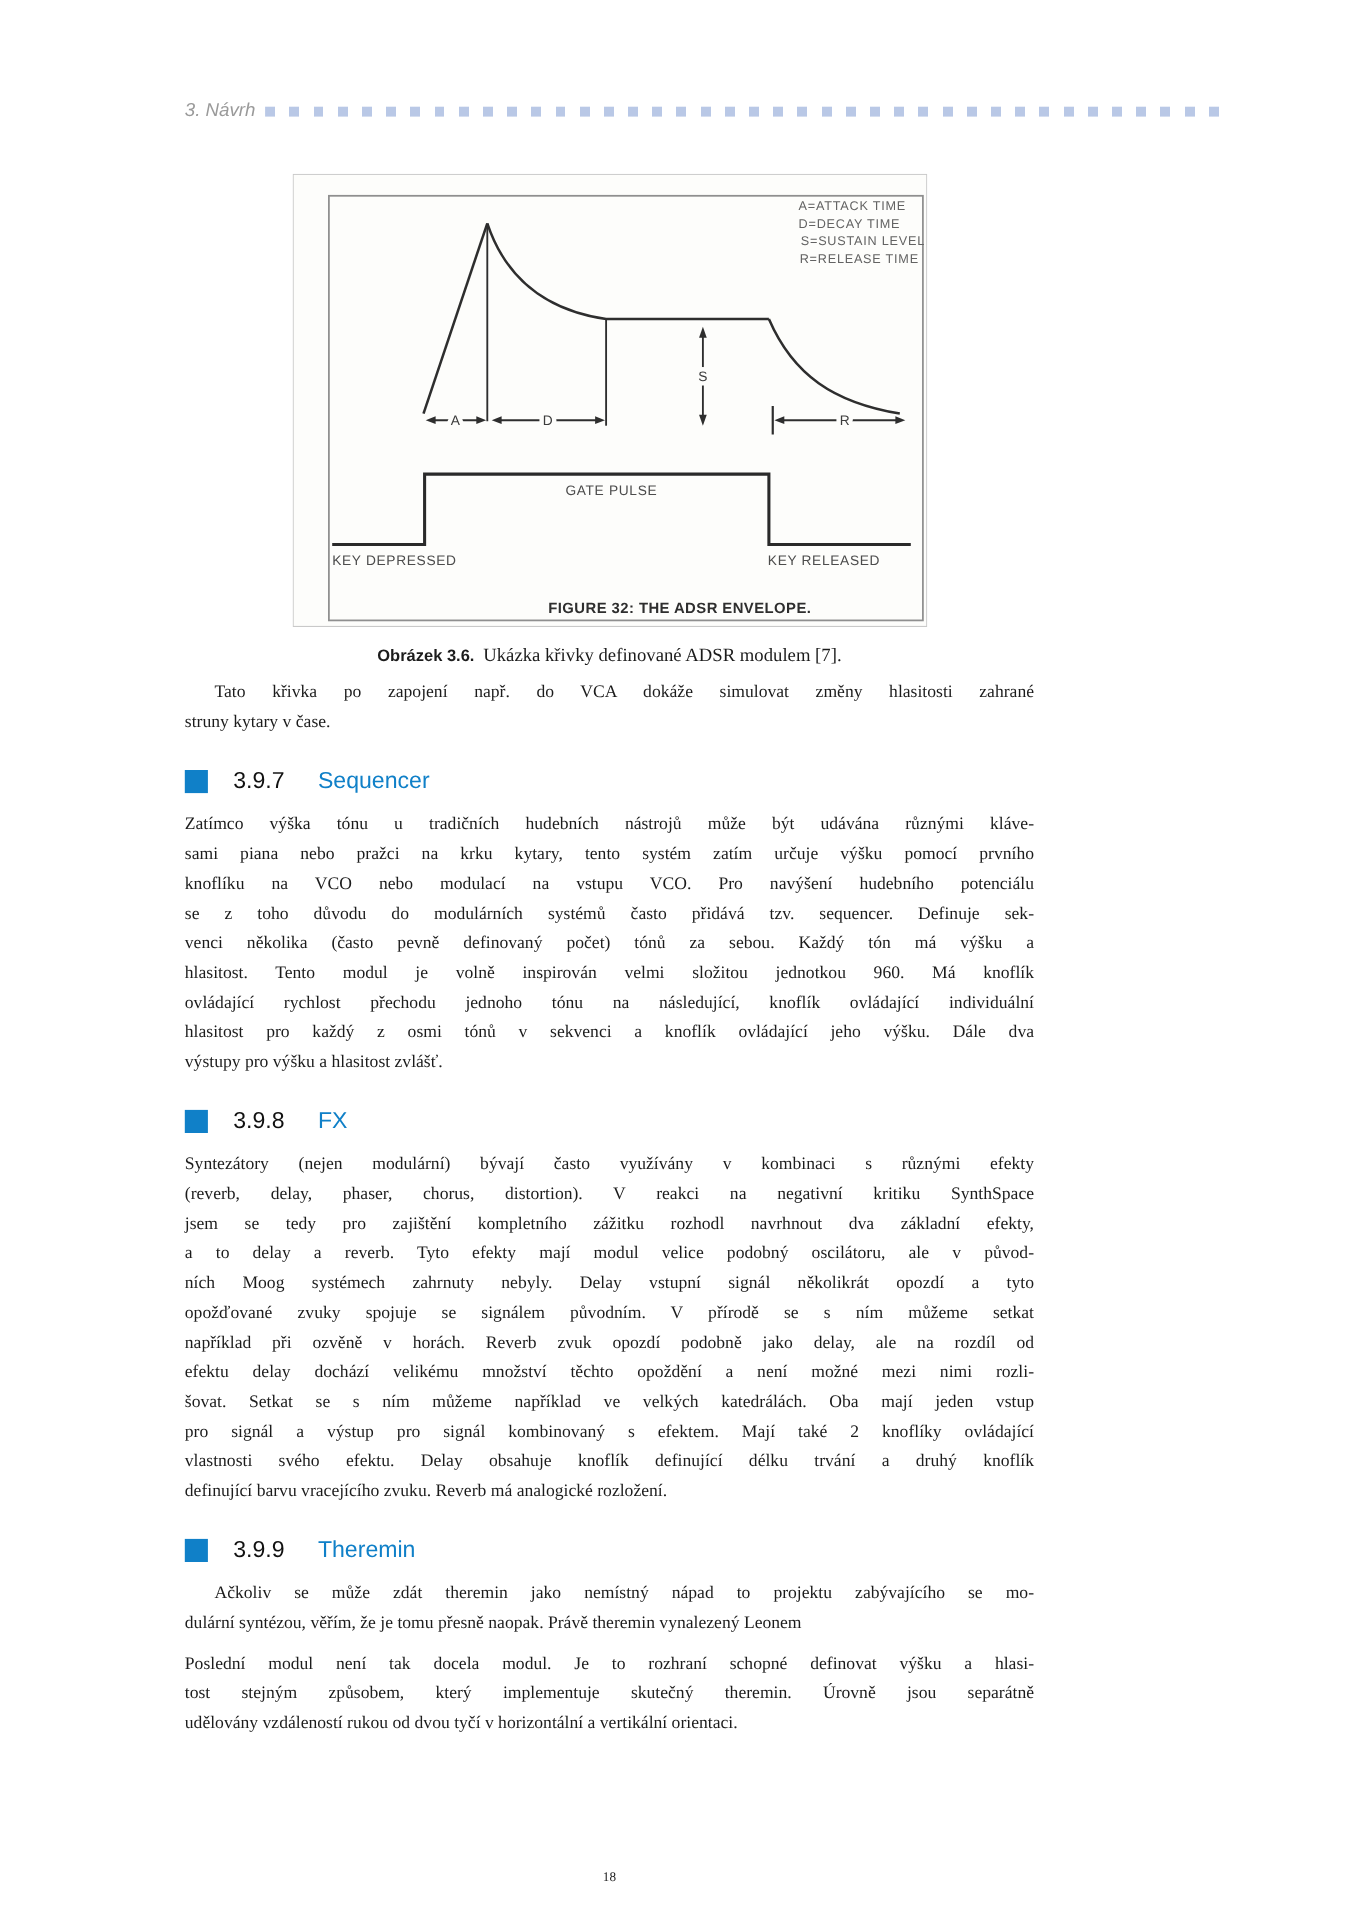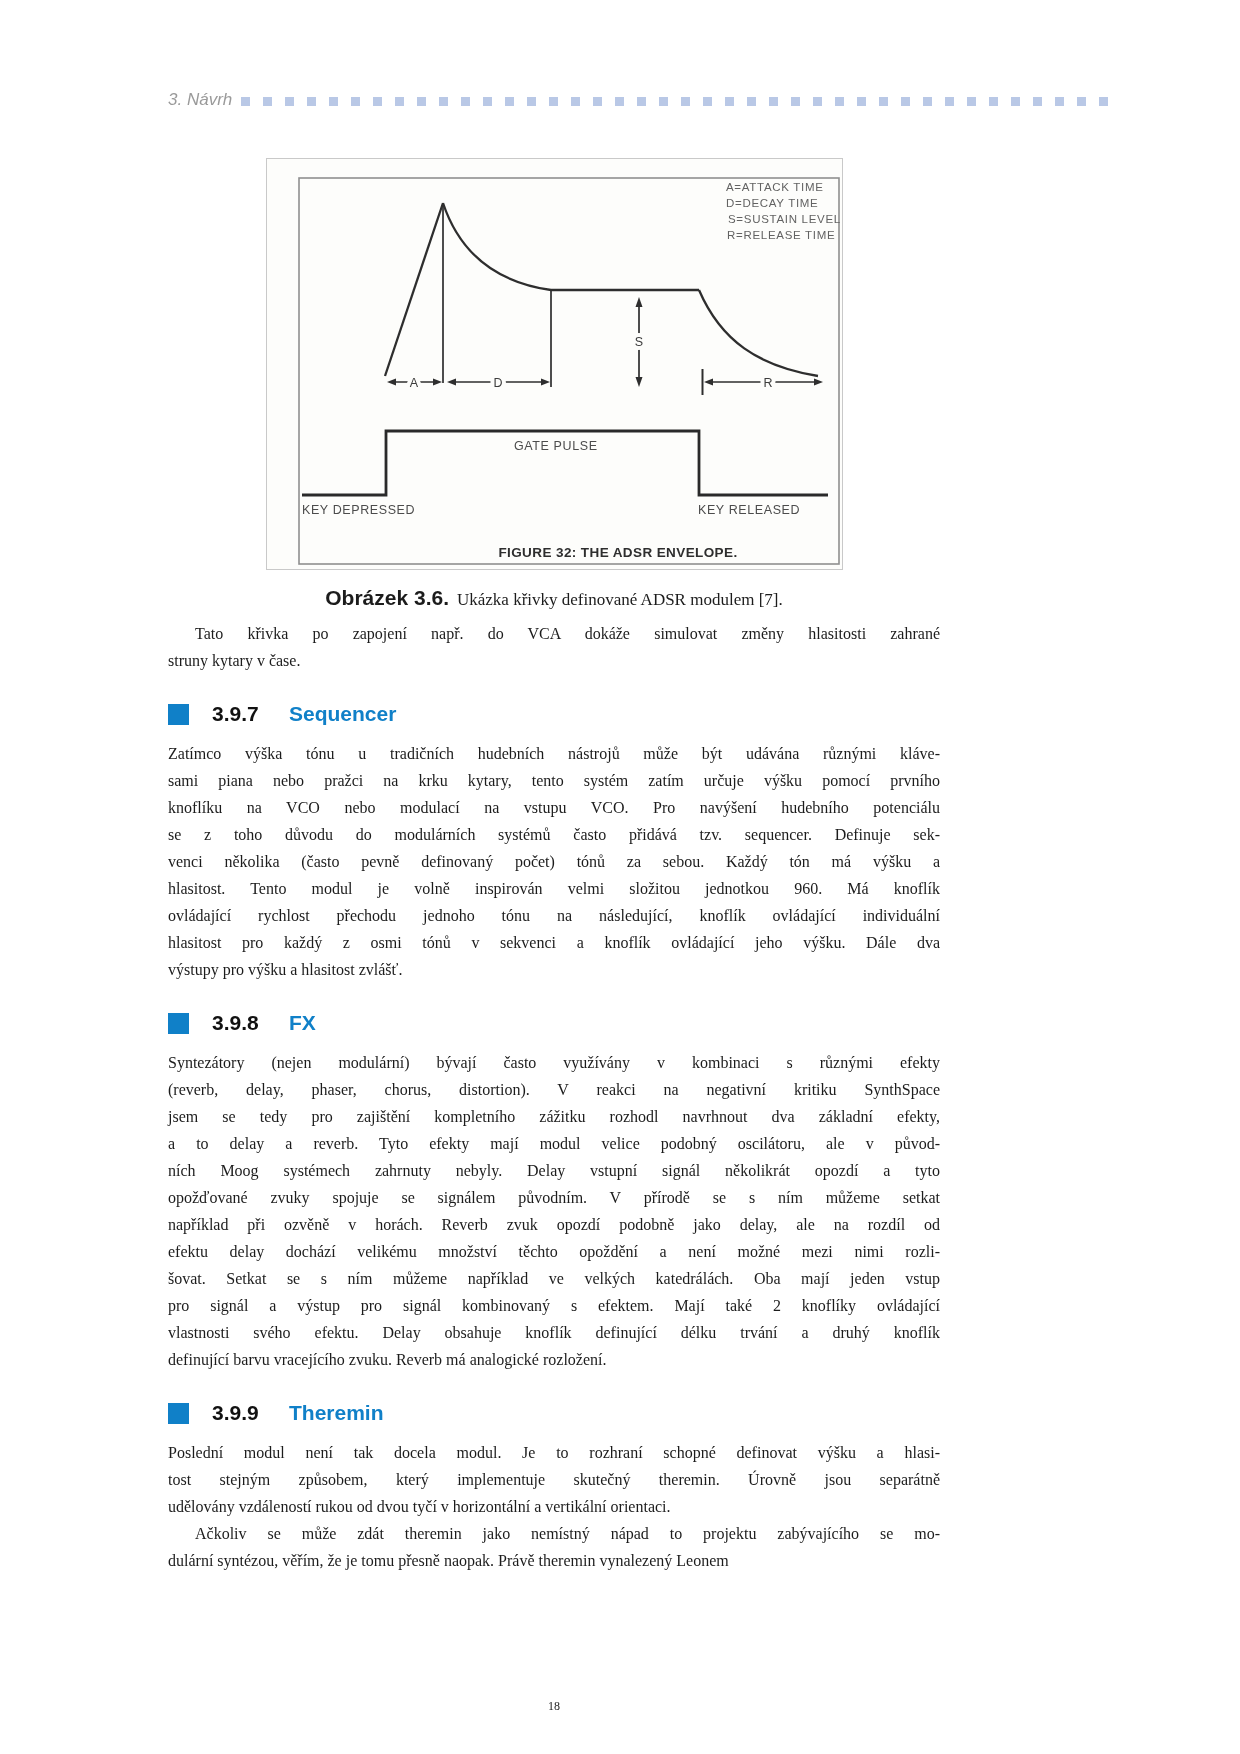--- a/index.html
+++ b/index.html
@@ -10,28 +10,28 @@
   
   .header{position:absolute;top:90px;left:168px;right:130px;display:flex;align-items:center;gap:9px;}
   .chapter{font-family:"Liberation Sans",sans-serif;font-style:italic;font-size:17px;color:#9a9a9a;white-space:nowrap;}
   .dots{flex:1;height:9px;margin-top:3px;
         background:repeating-linear-gradient(90deg,var(--header-dots,#b9c8e6) 0 9px,transparent 9px 22px);}
   
   .content{position:absolute;top:150px;left:168px;width:772px;}
   .fig{width:577px;margin:8px auto 0;padding:0;}
   .fig svg{display:block;}
   .caption{ text-align:center;margin-top:16px;font-size:17px;color:#1c1c1c;}
-  .caption .cap-label{font-family:"Liberation Sans",sans-serif;font-weight:bold;font-size:21px;margin-right:8px;}
+  .caption .cap-label{font-family:"Liberation Sans",sans-serif;font-weight:bold;font-size:15px;margin-right:8px;}
   .par{font-size:16px;line-height:27px;margin-top:10px;}
   .par .ln{text-align:justify;text-align-last:justify;}
   .par .ln:last-child{text-align-last:left;}
   .par[data-indent-first="true"] .ln:first-child{text-indent:27px;}
   .par.cont{margin-top:0;}
   .sec-head{display:flex;align-items:center;margin-top:28px;margin-bottom:14px;
-            font-family:"Liberation Sans",sans-serif;font-weight:bold;font-size:21px;}
+            font-family:"Liberation Sans",sans-serif;font-weight:normal;font-size:21px;}
   .sq{width:21px;height:21px;background:var(--accent-blue,#1080c8);margin-right:23px;flex:0 0 auto;}
   .num{color:#111;min-width:77px;}
   .ttl{color:var(--accent-blue,#1080c8);}
   .footer{position:absolute;bottom:40px;left:168px;width:772px;text-align:center;font-size:12px;color:#1c1c1c;}
   
   .scan-label{font-family:"Liberation Sans",sans-serif;font-size:12.5px;fill:#4c4c4c;letter-spacing:.6px;}
   .scan-legend{font-family:"Liberation Sans",sans-serif;font-size:11.5px;fill:#636363;letter-spacing:.7px;}
   .scan-dim{font-family:"Liberation Sans",sans-serif;font-size:12.5px;fill:#3c3c3c;
             paint-order:stroke;stroke:#fdfdfb;stroke-width:8px;text-anchor:middle;}
   .scan-title{font-family:"Liberation Sans",sans-serif;font-size:13.5px;font-weight:bold;fill:#2e2e2e;
@@ -145,28 +145,28 @@
         <div class="ln">pro signál a výstup pro signál kombinovaný s efektem. Mají také 2 knoflíky ovládající</div>
         <div class="ln">vlastnosti svého efektu. Delay obsahuje knoflík definující délku trvání a druhý knoflík</div>
         <div class="ln">definující barvu vracejícího zvuku. Reverb má analogické rozložení.</div>
       </div>
 
     <div class="sec-head">
       <span class="sq"></span>
       <span class="num">3.9.9</span>
       <span class="ttl">Theremin</span>
     </div>
+    <div class="par cont" data-indent-first="true">
+        <div class="ln">Ačkoliv se může zdát theremin jako nemístný nápad to projektu zabývajícího se mo-</div>
+        <div class="ln">dulární syntézou, věřím, že je tomu přesně naopak. Právě theremin vynalezený Leonem</div>
+      </div>
     <div class="par">
         <div class="ln">Poslední modul není tak docela modul. Je to rozhraní schopné definovat výšku a hlasi-</div>
         <div class="ln">tost stejným způsobem, který implementuje skutečný theremin. Úrovně jsou separátně</div>
         <div class="ln">udělovány vzdáleností rukou od dvou tyčí v horizontální a vertikální orientaci.</div>
-      </div>
-    <div class="par cont" data-indent-first="true">
-        <div class="ln">Ačkoliv se může zdát theremin jako nemístný nápad to projektu zabývajícího se mo-</div>
-        <div class="ln">dulární syntézou, věřím, že je tomu přesně naopak. Právě theremin vynalezený Leonem</div>
       </div>
 
   </div>
 
   <div class="footer">
     <span>18</span>
   </div>
 
 </div>
 

